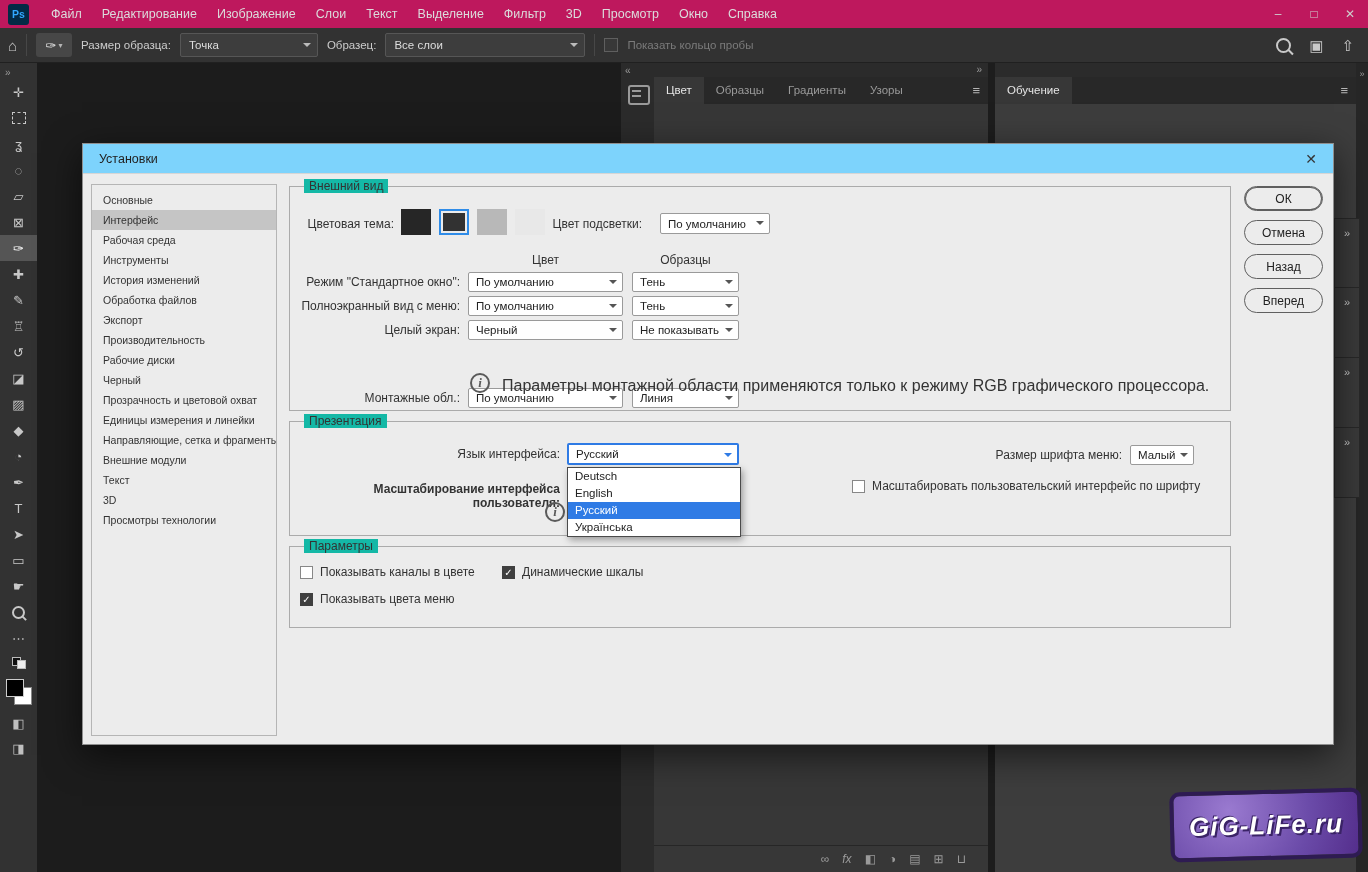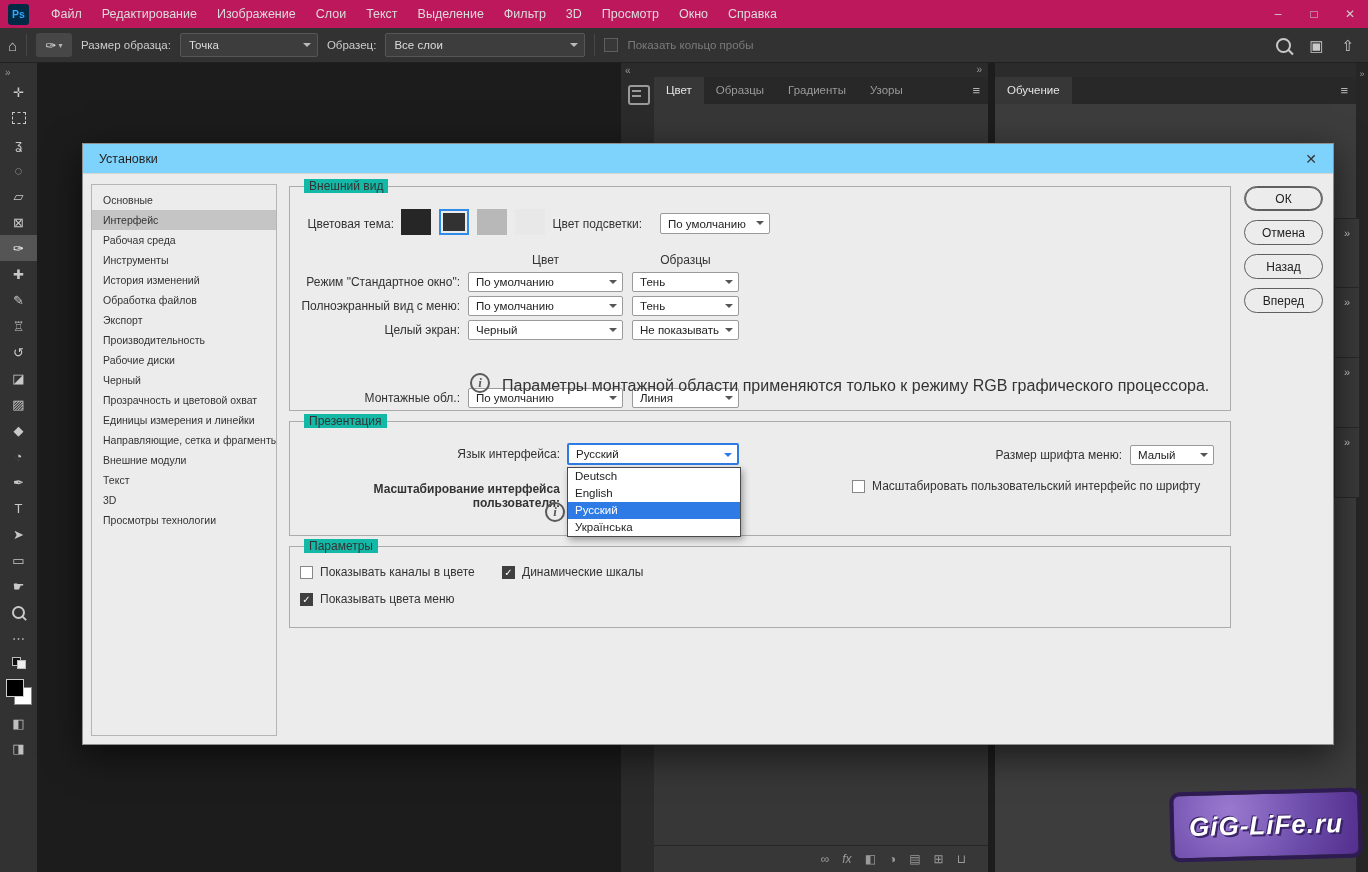--- a/index.html
+++ b/index.html
@@ -139,21 +139,21 @@
       font-family:"Liberation Serif",serif;font-style:italic;font-weight:bold;font-size:13px;
       box-sizing:border-box;}
   .i1{left:180px;top:186px;}
   .info-tx{position:absolute;font-size:16px;color:#333;}
   .t1{left:212px;top:190px;width:720px;}
   
   .lang-lbl{left:0;top:25px;width:270px;}
   .lang-sel{left:277px;top:21px;width:172px;height:22px;border:2px solid #2f7be5;padding-right:20px;}
   .lang-sel::after{border-top-color:#2f7be5;top:8px;}
   .fsz-lbl{left:630px;top:26px;width:202px;}
-  .fsz-sel{left:840px;top:23px;width:84px;}
+  .fsz-sel{left:840px;top:23px;width:64px;}
   .scale-lbl{left:0;top:60px;width:270px;font-weight:bold;}
   .cbitem{position:absolute;display:flex;align-items:center;gap:7px;font-size:12px;color:#333;}
   .cb{width:13px;height:13px;background:#fff;border:1px solid #878787;box-sizing:border-box;
       display:flex;align-items:center;justify-content:center;font-size:10px;color:#fff;line-height:13px;}
   .cb.checked{background:#3f3f3f;border-color:#3f3f3f;}
   .scale-cb{left:562px;top:57px;}
   .i2{left:255px;top:80px;}
   .t2{left:457px;top:84px;width:460px;}
   #lang-list{position:absolute;left:277px;top:45px;width:172px;background:#fff;
       border:1px solid #4a4a4a;box-shadow:2px 3px 7px rgba(0,0,0,.35);z-index:30;font-size:11.5px;}

